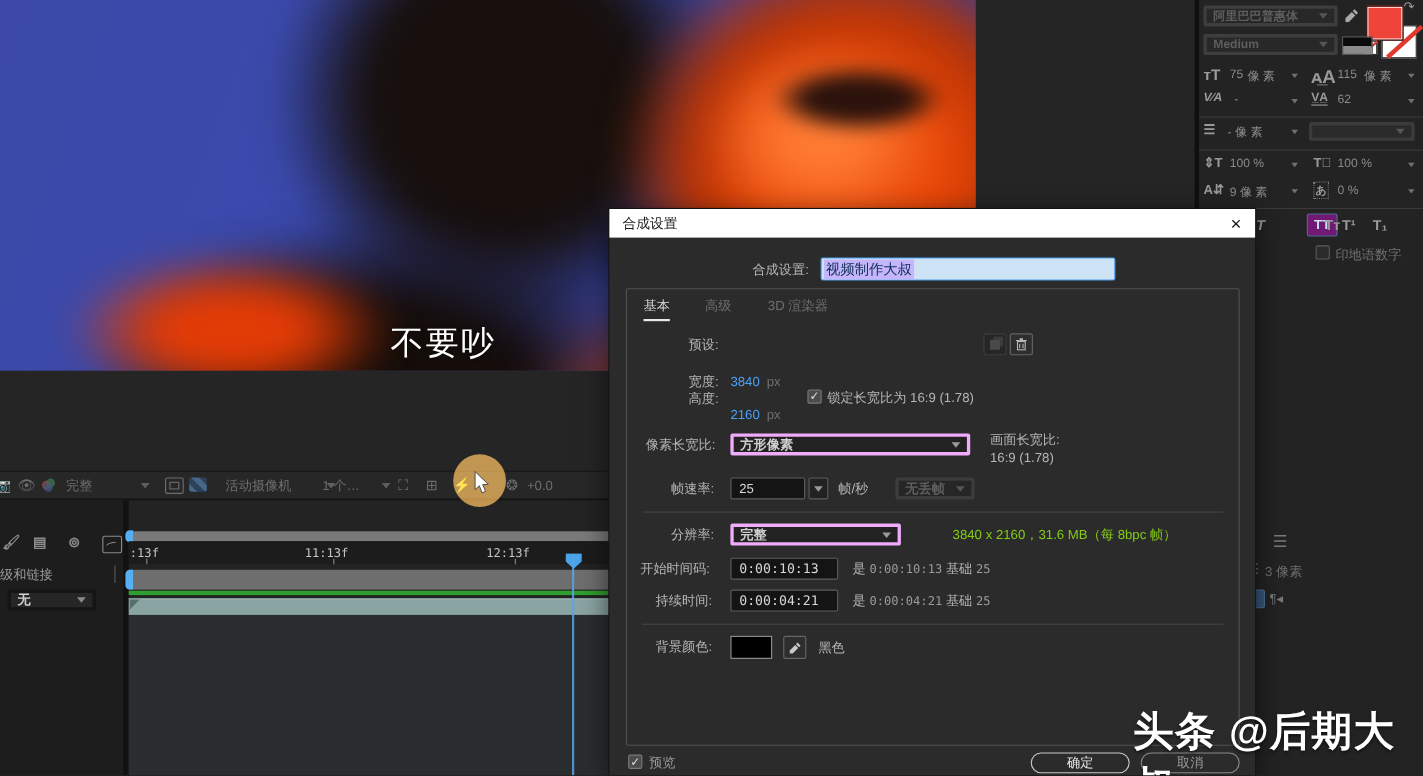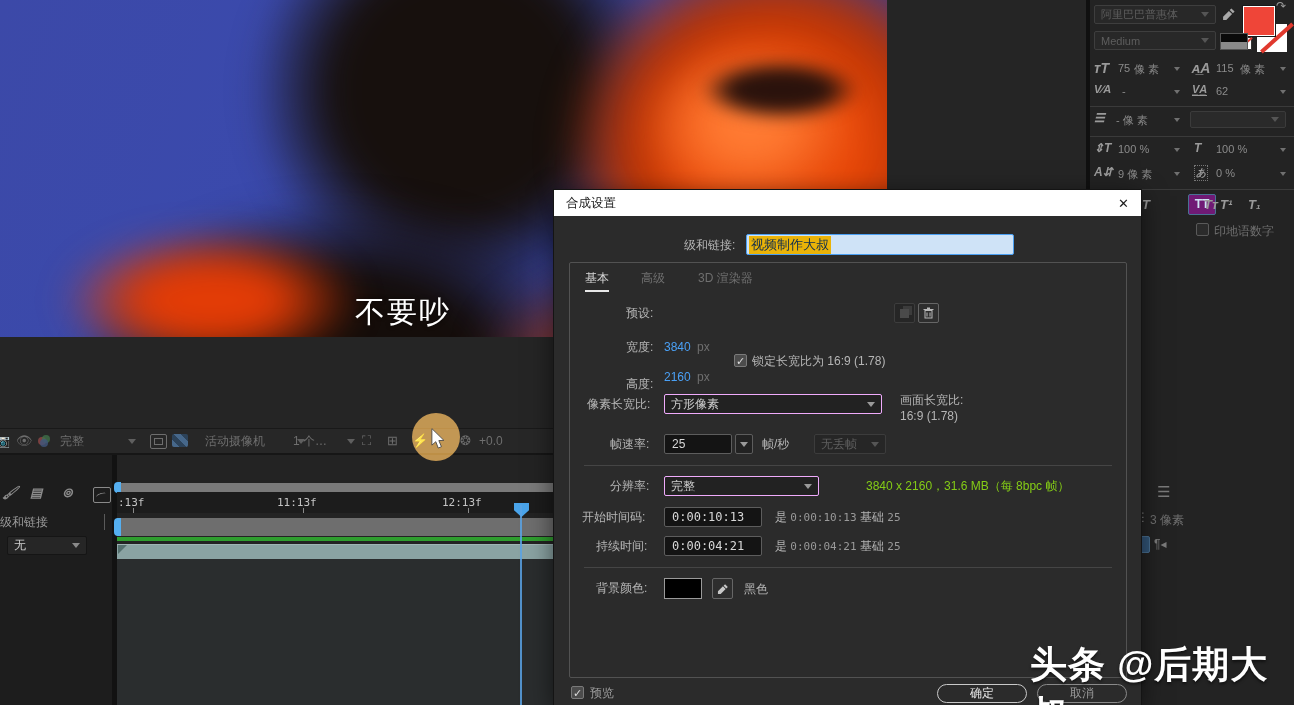--- a/index.html
+++ b/index.html
@@ -4,39 +4,39 @@
 <style>
   html,body{margin:0;padding:0;background:#000;}
   .stage{position:relative;width:1294px;height:705px;overflow:hidden;background:#242424;
          font-family:"Liberation Sans",sans-serif;-webkit-font-smoothing:antialiased;}
   .abs{position:absolute;}
   .txt{color:#b6b6b6;font-size:12px;line-height:20px;white-space:nowrap;}
   .dim{color:#6f6f6f;}
   .blue{color:#4aa0f5;}
   .mono{font-family:"DejaVu Sans Mono",monospace;}
   
-  .dd{background:#222;border:1px solid #f0abfc;border-radius:2px;color:#cfcfcf;font-size:12px;
-      display:flex;align-items:center;padding:0 6px;height:20px;box-sizing:border-box;}
+  .dd{background:#222;border:3px solid #f0abfc;border-radius:2px;color:#cfcfcf;font-size:12px;
+      display:flex;align-items:center;padding:0 6px;height:20px;box-sizing:border-box;font-weight:bold;}
   .dd.dis{color:#5e5e5e;border-color:#3c3c3c;background:#262626;}
   .chev{width:0;height:0;border-left:4px solid transparent;border-right:4px solid transparent;
         border-top:5px solid #9a9a9a;margin-left:auto;}
   .dd.dis .chev{border-top-color:#555;}
   .field{background:#141414;border:1px solid #5d5d5d;border-radius:2px;color:#d8d8d8;font-size:12px;
          display:flex;align-items:center;padding:0 7px;height:20px;box-sizing:border-box;}
   .cb{width:13px;height:13px;background:#4c4c4c;border:1px solid #7a7a7a;border-radius:2px;
       color:#dedede;font-size:11px;line-height:12px;text-align:center;box-sizing:border-box;}
   .cb.empty{background:#2b2b2b;border-color:#5a5a5a;}
   .pill{border:1px solid #c9c9c9;border-radius:10px;color:#e8e8e8;font-size:12px;
         display:flex;align-items:center;justify-content:center;background:transparent;box-sizing:border-box;}
   .pill.dim2{border-color:#8a8a8a;color:#9a9a9a;}
   .ibtn{background:#2e2e2e;border:1px solid #666;border-radius:2px;display:flex;align-items:center;
         justify-content:center;box-sizing:border-box;}
   .sep{background:#454545;height:1px;}
   
-  .cp-ico{color:#9a9a9a;font-size:12px;font-weight:bold;font-style:italic;}
+  .cp-ico{color:#9a9a9a;font-size:12px;font-weight:bold;}
   .cp-val{color:#8b8b8b;font-size:11px;white-space:nowrap;}
   .cp-chev{width:0;height:0;border-left:3.5px solid transparent;border-right:3.5px solid transparent;
            border-top:4.5px solid #707070;}
   
   .blob{position:absolute;filter:blur(16px);border-radius:50%;}
   .vt-ico{color:#6e6e6e;font-size:13px;line-height:24px;}
   .vt-txt{color:#6e6e6e;font-size:12px;line-height:24px;white-space:nowrap;}
 </style>
 </head>
 <body>
@@ -157,21 +157,21 @@
     <div class="abs dd dis" style="left:4px;top:31px;width:122px;height:19px;background:#282828;border-color:#3e3e3e;">
       <span style="font-size:11px;">Medium</span>
       <i class="chev"></i>
     </div>
     <div class="abs" style="left:130px;top:33px;width:26px;height:15px;border:1px solid #555;background:linear-gradient(#0a0a0a 50%,#8a8a8a 50%);"></div>
 
     <span class="abs cp-ico" style="left:4px;top:60px;font-size:14px;">ᴛT</span>
     <span class="abs cp-val" style="left:28px;top:62px;">75</span>
     <span class="abs cp-val" style="left:44px;top:62px;">像 素</span>
     <i class="abs cp-chev" style="left:84px;top:67px;"></i>
-    <span class="abs cp-ico" style="left:102px;top:60px;font-size:14px;">ᴀ̲A</span>
+    <span class="abs cp-ico" style="left:102px;top:60px;font-size:17px;">ᴀ̲A</span>
     <span class="abs cp-val" style="left:126px;top:62px;">115</span>
     <span class="abs cp-val" style="left:150px;top:62px;">像 素</span>
     <i class="abs cp-chev" style="left:190px;top:67px;"></i>
 
     <span class="abs cp-ico" style="left:4px;top:83px;font-size:11px;font-style:italic;">V∕A</span>
     <span class="abs cp-val" style="left:32px;top:85px;">-</span>
     <i class="abs cp-chev" style="left:84px;top:90px;"></i>
     <span class="abs cp-ico" style="left:102px;top:83px;font-size:11px;border-bottom:1px solid #9a9a9a;">V̲A̲</span>
     <span class="abs cp-val" style="left:126px;top:85px;">62</span>
     <i class="abs cp-chev" style="left:190px;top:90px;"></i>
@@ -219,23 +219,23 @@
     <span class="abs" style="left:64px;top:537px;color:#7a7a7a;font-size:12px;">¶◂</span>
   </div>
 
   <div class="abs" style="left:554px;top:190px;width:587px;height:515px;background:#2b2b2b;box-shadow:0 0 0 1px #141414,0 6px 24px rgba(0,0,0,.6);">
 
     <div class="abs" style="left:0;top:0;width:587px;height:26px;background:#ffffff;display:flex;align-items:center;">
       <span style="margin-left:12px;color:#1a1a1a;font-size:12.5px;">合成设置</span>
       <span style="margin-left:auto;margin-right:12px;color:#1a1a1a;font-size:13px;">✕</span>
     </div>
 
-    <span class="abs txt" style="left:130px;top:45px;">级和链接:</span>
+    <span class="abs txt" style="left:130px;top:45px;">合成设置:</span>
     <div class="abs" style="left:192px;top:44px;width:268px;height:21px;background:#cfe3f7;border:1px solid #4a9ff2;border-radius:2px;box-sizing:border-box;display:flex;align-items:center;padding-left:2px;">
-      <span style="background:#eab308;color:#0c2c50;font-size:13px;padding:0 2px;">视频制作大叔</span>
+      <span style="background:#c4b5fd;color:#0c2c50;font-size:13px;padding:0 2px;">视频制作大叔</span>
     </div>
 
     <div class="abs" style="left:15px;top:72px;width:558px;height:416px;border:1px solid #525252;border-radius:2px;box-sizing:border-box;"></div>
 
     <span class="abs txt" style="left:31px;top:78px;color:#d6d6d6;border-bottom:2px solid #e8e8e8;padding-bottom:2px;">基本</span>
     <span class="abs txt dim" style="left:87px;top:78px;">高级</span>
     <span class="abs txt dim" style="left:144px;top:78px;">3D 渲染器</span>
 
     <span class="abs txt" style="left:72px;top:113px;">预设:</span>
     <div class="abs ibtn" style="left:340px;top:113px;width:21px;height:20px;border-color:#3d3d3d;background:#262626;">
@@ -249,21 +249,21 @@
           <line x1="4" y1="5.5" x2="4" y2="9.5" stroke="#b8b8b8"></line>
           <line x1="7" y1="5.5" x2="7" y2="9.5" stroke="#b8b8b8"></line>
         </svg>
     </div>
 
     <span class="abs txt" style="left:72px;top:147px;">宽度:</span>
     <span class="abs txt blue" style="left:110px;top:147px;">3840</span>
     <span class="abs txt dim" style="left:143px;top:147px;">px</span>
     <div class="abs cb" style="left:180px;top:164px;"><span>✓</span></div>
     <span class="abs txt" style="left:198px;top:161px;">锁定长宽比为 16:9 (1.78)</span>
-    <span class="abs txt" style="left:72px;top:184px;text-align:right;">高度:</span>
+    <span class="abs txt" style="left:72px;top:162px;text-align:right;">高度:</span>
     <span class="abs txt blue" style="left:110px;top:177px;">2160</span>
     <span class="abs txt dim" style="left:143px;top:177px;">px</span>
 
     <span class="abs txt" style="left:33px;top:204px;">像素长宽比:</span>
     <div class="abs dd" style="left:110px;top:204px;width:218px;">
       <span>方形像素</span>
       <i class="chev"></i>
     </div>
     <span class="abs txt" style="left:346px;top:200px;">画面长宽比:</span>
     <span class="abs txt" style="left:346px;top:216px;">16:9 (1.78)</span>

